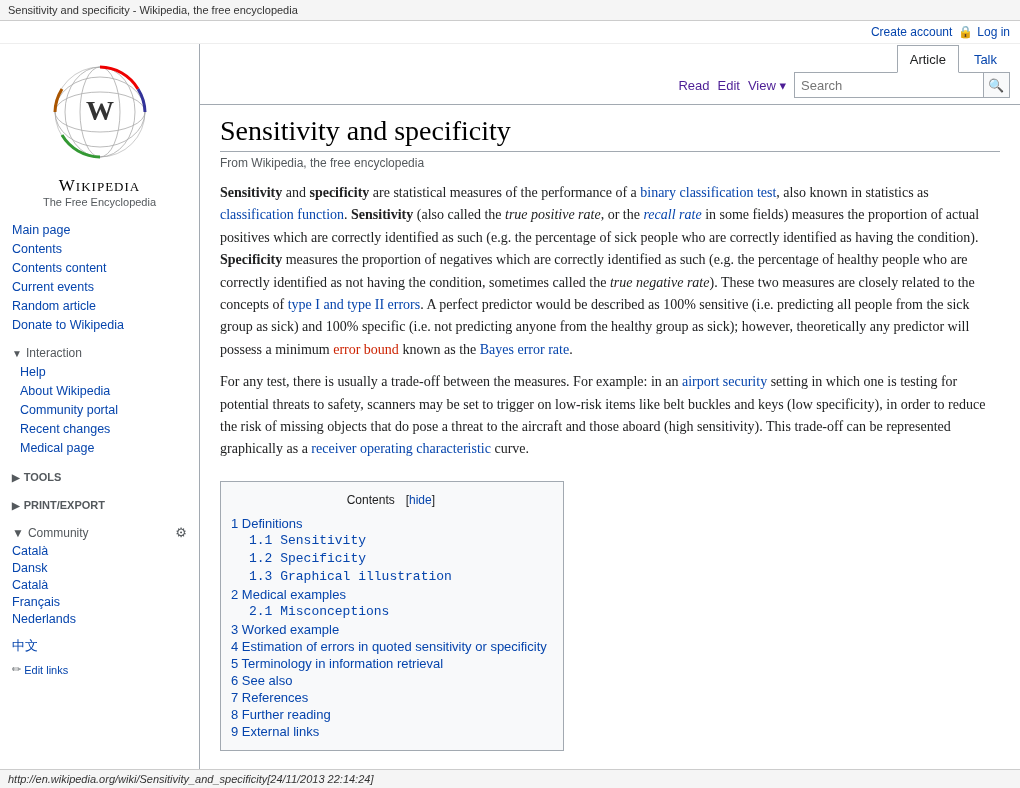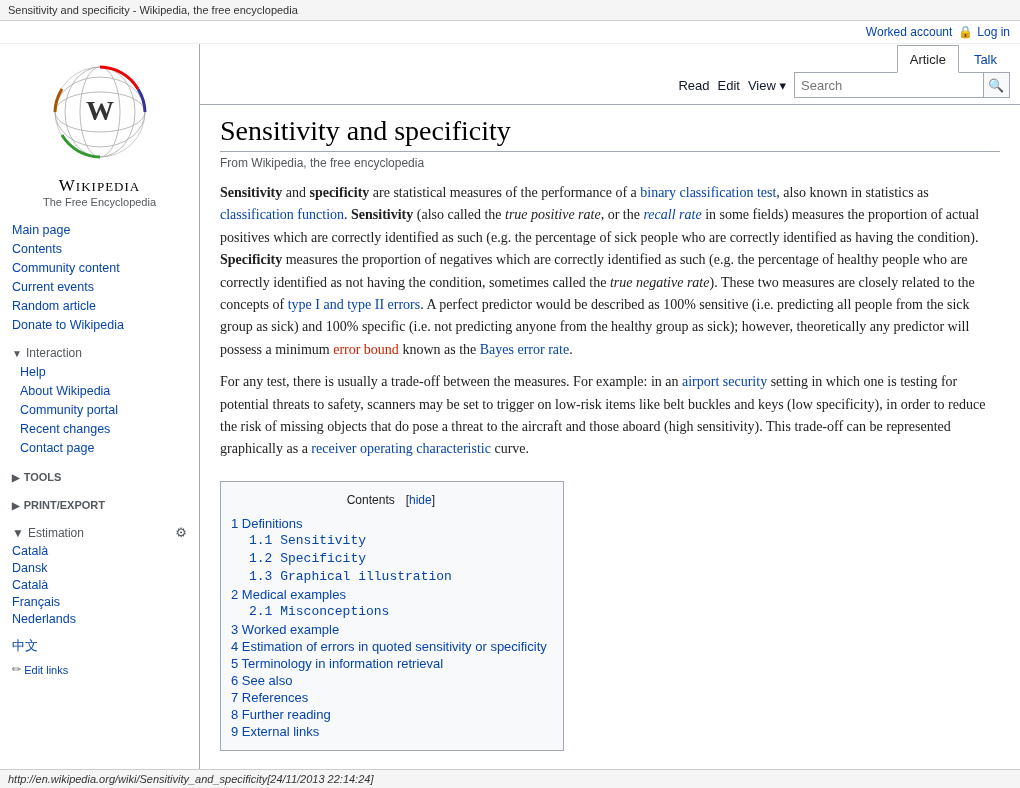--- a/index.html
+++ b/index.html
@@ -136,21 +136,21 @@
       color: #202122;
       font-weight: normal;
     }
     #tab-right {
       display: flex;
       align-items: center;
       gap: 8px;
       padding-bottom: 6px;
       font-size: 13px;
     }
-    #tab-right a { color: #0f172a; }
+    #tab-right a { color: #4c1d95; }
     #search-form {
       display: flex;
       align-items: center;
     }
     #search-input {
       width: 190px;
       height: 26px;
       border: 1px solid #a2a9b1;
       padding: 2px 6px;
       font-size: 13px;
@@ -253,21 +253,21 @@
     .pencil-icon { font-size: 11px; }
   </style>
 </head>
 <body>
 
 <div id="browser-title">
   <span>Sensitivity and specificity - Wikipedia, the free encyclopedia</span>
 </div>
 
 <div id="top-bar">
-  <a>Worked account</a>
+  <a>Create account</a>
   <span style="margin-left:6px;">🔒</span>
   <a style="margin-left:4px;">Log in</a>
 </div>
 
 <div id="layout">
 
   <div id="sidebar">
 
     <div id="logo-area">
       <div style="width:100px;height:100px;margin:0 auto;">
@@ -291,38 +291,38 @@
       <div id="wiki-title">
         <span style="font-family:serif;font-size:17px;letter-spacing:1px;">W<span style="font-size:13px;">IKIPEDIA</span></span>
       </div>
       <div id="wiki-subtitle">The Free Encyclopedia</div>
     </div>
 
     <div class="sidebar-section">
       <ul>
         <li><a href="#">Main page</a></li>
         <li><a href="#">Contents</a></li>
-        <li><a href="#">Community content</a></li>
+        <li><a href="#">Contents content</a></li>
         <li><a href="#">Current events</a></li>
         <li><a href="#">Random article</a></li>
         <li><a href="#">Donate to Wikipedia</a></li>
       </ul>
     </div>
 
     <div class="sidebar-section">
       <div class="interaction-heading">
         <span class="arrow">▼</span>
         <span>Interaction</span>
       </div>
       <ul style="padding-left:20px;">
         <li><a href="#">Help</a></li>
         <li><a href="#">About Wikipedia</a></li>
         <li><a href="#">Community portal</a></li>
         <li><a href="#">Recent changes</a></li>
-        <li><a href="#">Contact page</a></li>
+        <li><a href="#">Medical page</a></li>
       </ul>
     </div>
 
     <div class="sidebar-section">
       <div class="sidebar-heading">
         <span class="arrow">▶</span>
         <span>Tools</span>
       </div>
     </div>
 
@@ -330,21 +330,21 @@
       <div class="sidebar-heading">
         <span class="arrow">▶</span>
         <span>Print/export</span>
       </div>
     </div>
 
     <div class="lang-section">
       <div class="lang-heading">
         <div style="display:flex;align-items:center;gap:4px;">
           <span class="arrow">▼</span>
-          <span>Estimation</span>
+          <span>Community</span>
         </div>
         <span class="gear-icon">⚙</span>
       </div>
       <ul class="lang-list">
         <li><a href="#">Català</a></li>
         <li><a href="#">Dansk</a></li>
         <li><a href="#">Català</a></li>
         <li><a href="#">Français</a></li>
         <li><a href="#">Nederlands</a></li>
       </ul>

